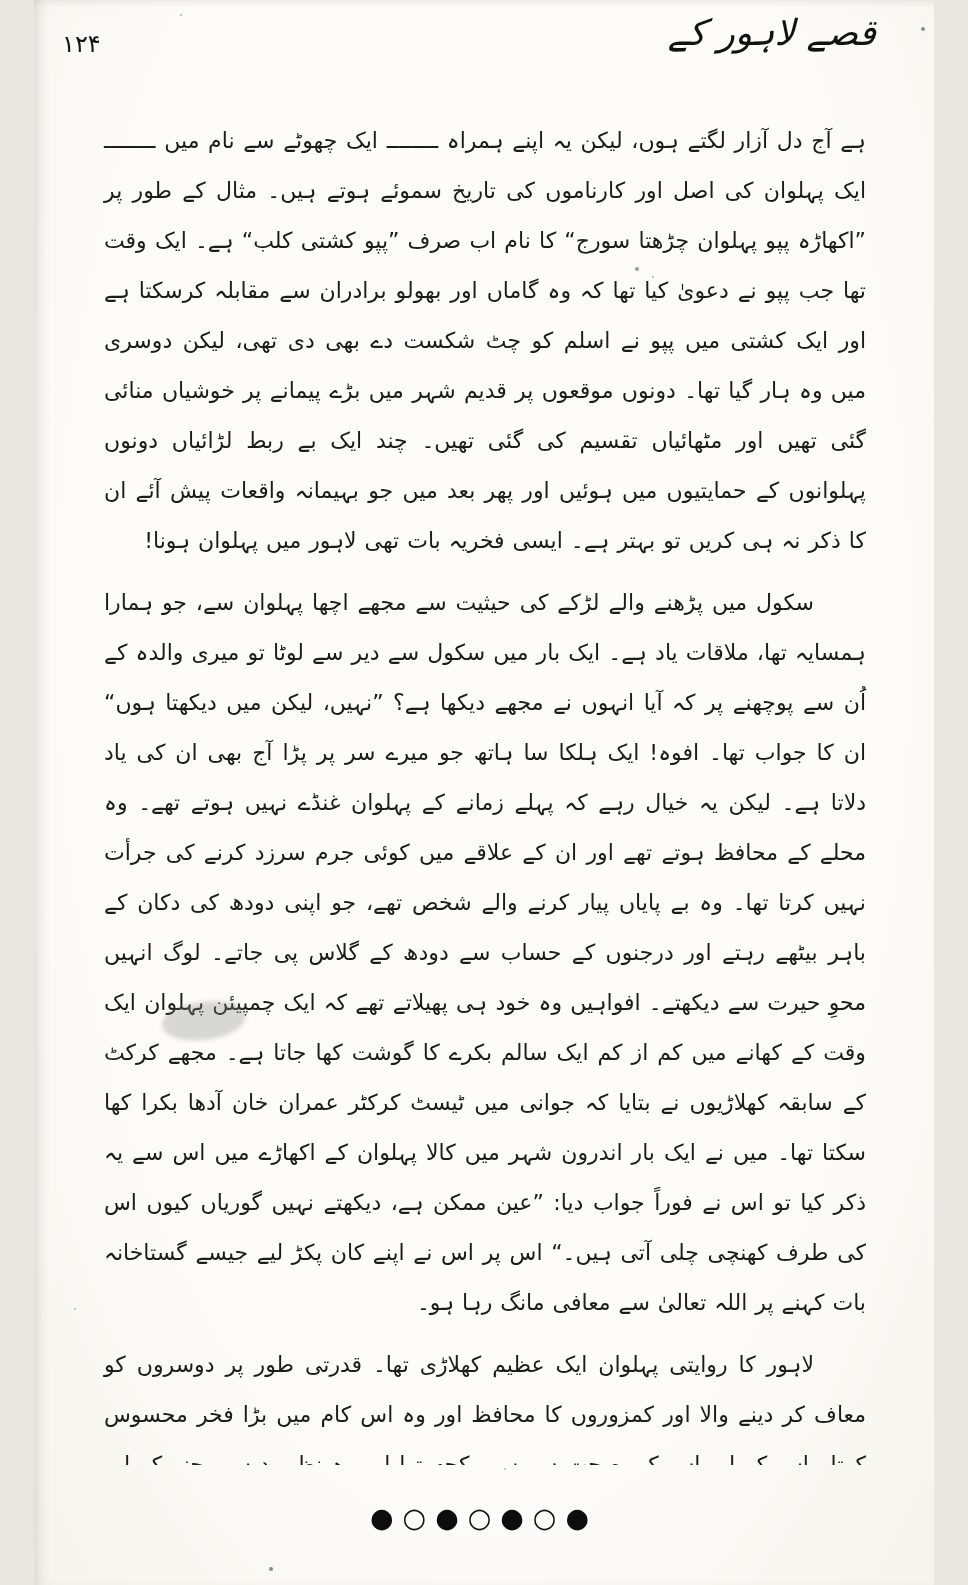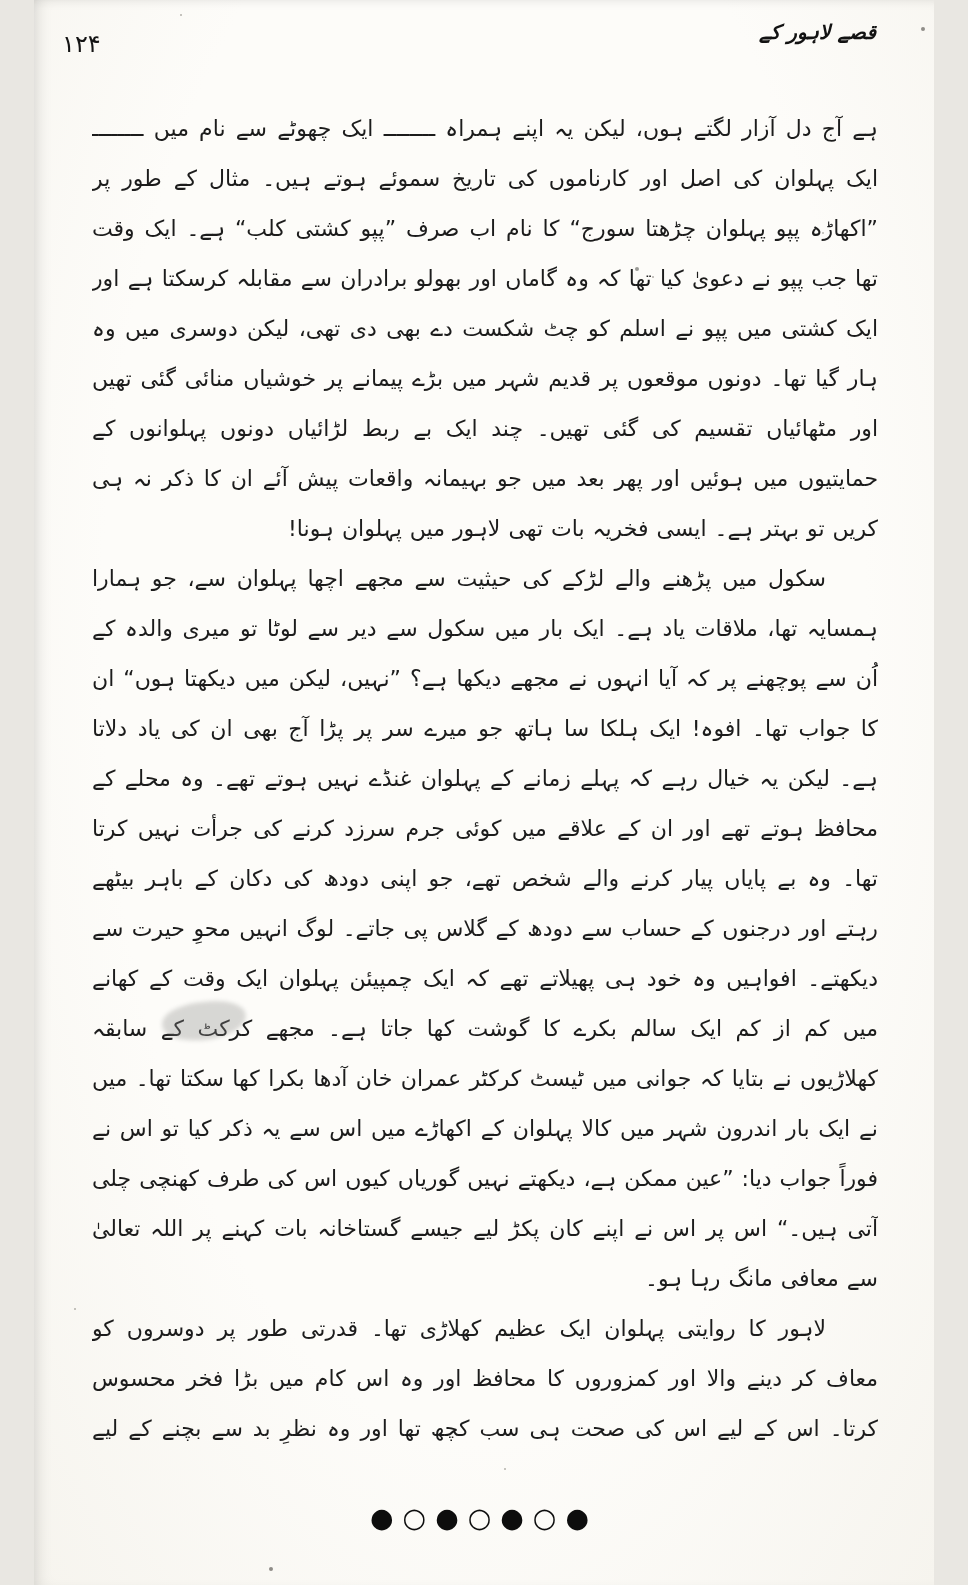--- a/index.html
+++ b/index.html
@@ -23,39 +23,39 @@
   .page-number {
     position: absolute;
     top: 30px;
     left: 28px;
     font-size: 24px;
     letter-spacing: 2px;
     color: #141414;
   }
   .header-title {
     position: absolute;
-    top: 20px;
+    top: 12px;
     right: 58px;
-    font-size: 20px;
-    font-weight: bold;
+    font-size: 36px;
+    font-weight: normal;
     font-style: italic;
     direction: rtl;
     color: #121212;
   }
   .page-body {
     position: absolute;
     top: 104px;
     right: 56px;
     left: 58px;
     bottom: 120px;
     direction: rtl;
     overflow: hidden;
   }
   .para {
-    margin: 0;
+    margin: 12px;
     font-size: 22px;
     line-height: 50px;
     text-align: justify;
     text-justify: inter-word;
     word-spacing: 1px;
   }
   .para.indent {
     text-indent: 52px;
   }
   .ornament {

